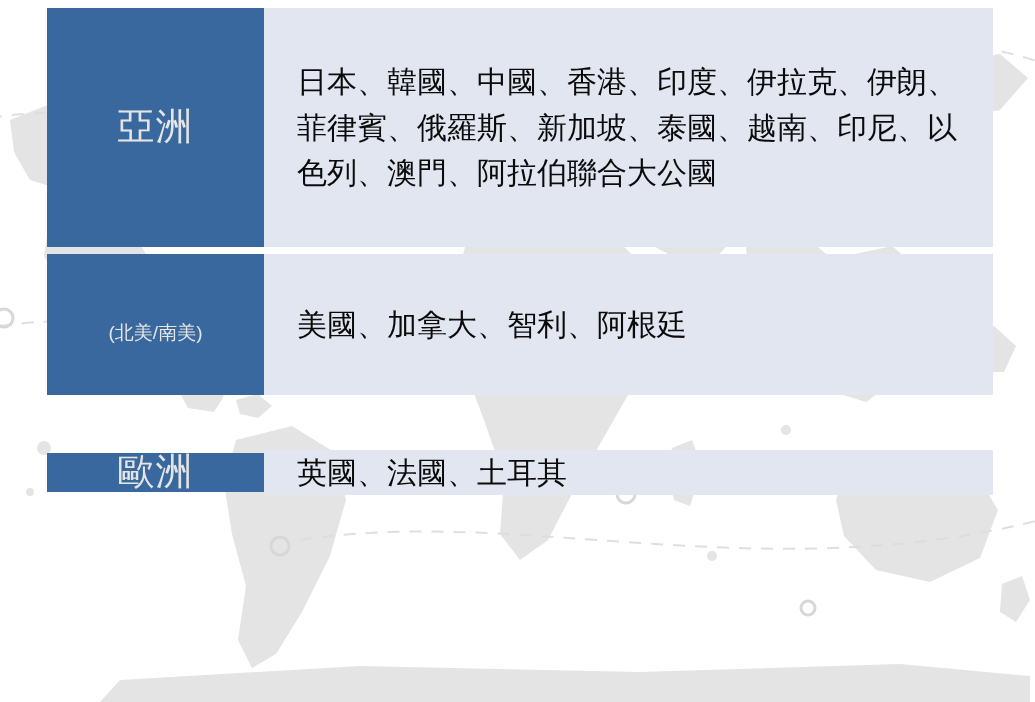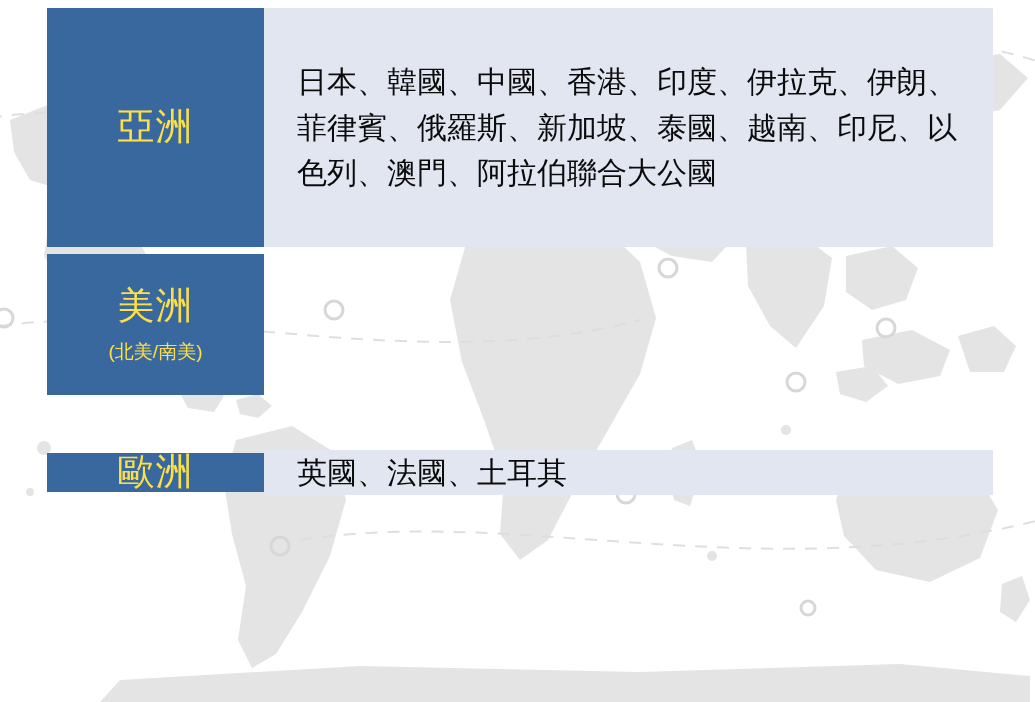--- a/index.html
+++ b/index.html
@@ -56,21 +56,21 @@
   .region-row.r2 { height: 141px; align-items: center; }
   .region-row.r3 { height: 138px; }
 
   .region-label {
     flex: 0 0 217px;
     background: #39689E;
     display: flex;
     flex-direction: column;
     align-items: center;
     justify-content: center;
-    color: #fde047;
+    color: #e5e5e5;
     line-height: 1.05;
   }
   .region-label .label-main {
     font-size: 37px;
     letter-spacing: 1px;
     white-space: nowrap;
   }
   .region-label .label-sub {
     font-size: 19px;
     margin-top: 16px;
@@ -190,22 +190,24 @@
       <span class="label-main">亞洲</span>
     </div>
     <div class="region-countries">
       <span class="countries-text">日本、韓國、中國、香港、印度、伊拉克、伊朗、菲律賓、俄羅斯、新加坡、泰國、越南、印尼、以色列、澳門、阿拉伯聯合大公國</span>
     </div>
   </div>
   <div class="row-gap"></div>
 
   <div class="region-row r1">
     <div class="region-label">
-      <span class="label-main">美洲</span>
       <span class="label-sub">(北美/南美)</span>
+    </div>
+    <div class="region-countries">
+      <span class="countries-text">美國、加拿大、智利、阿根廷</span>
     </div>
   </div>
   <div class="row-gap"></div>
 
   <div class="region-row r2">
     <div class="region-label">
       <span class="label-main">歐洲</span>
     </div>
     <div class="region-countries">
       <span class="countries-text">英國、法國、土耳其</span>

